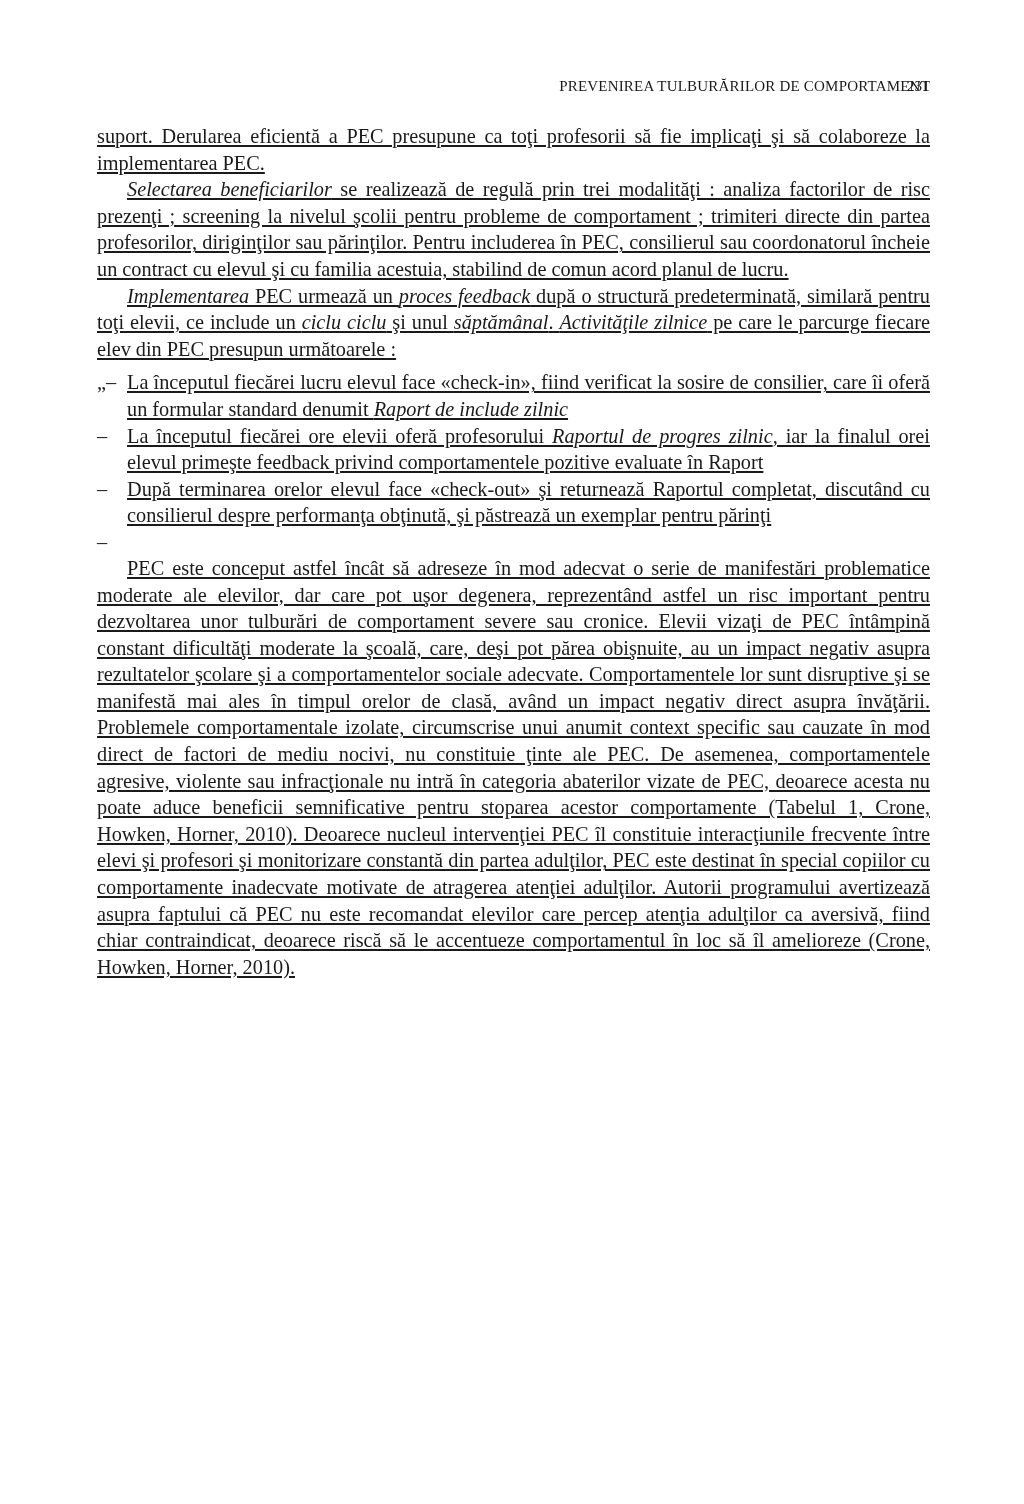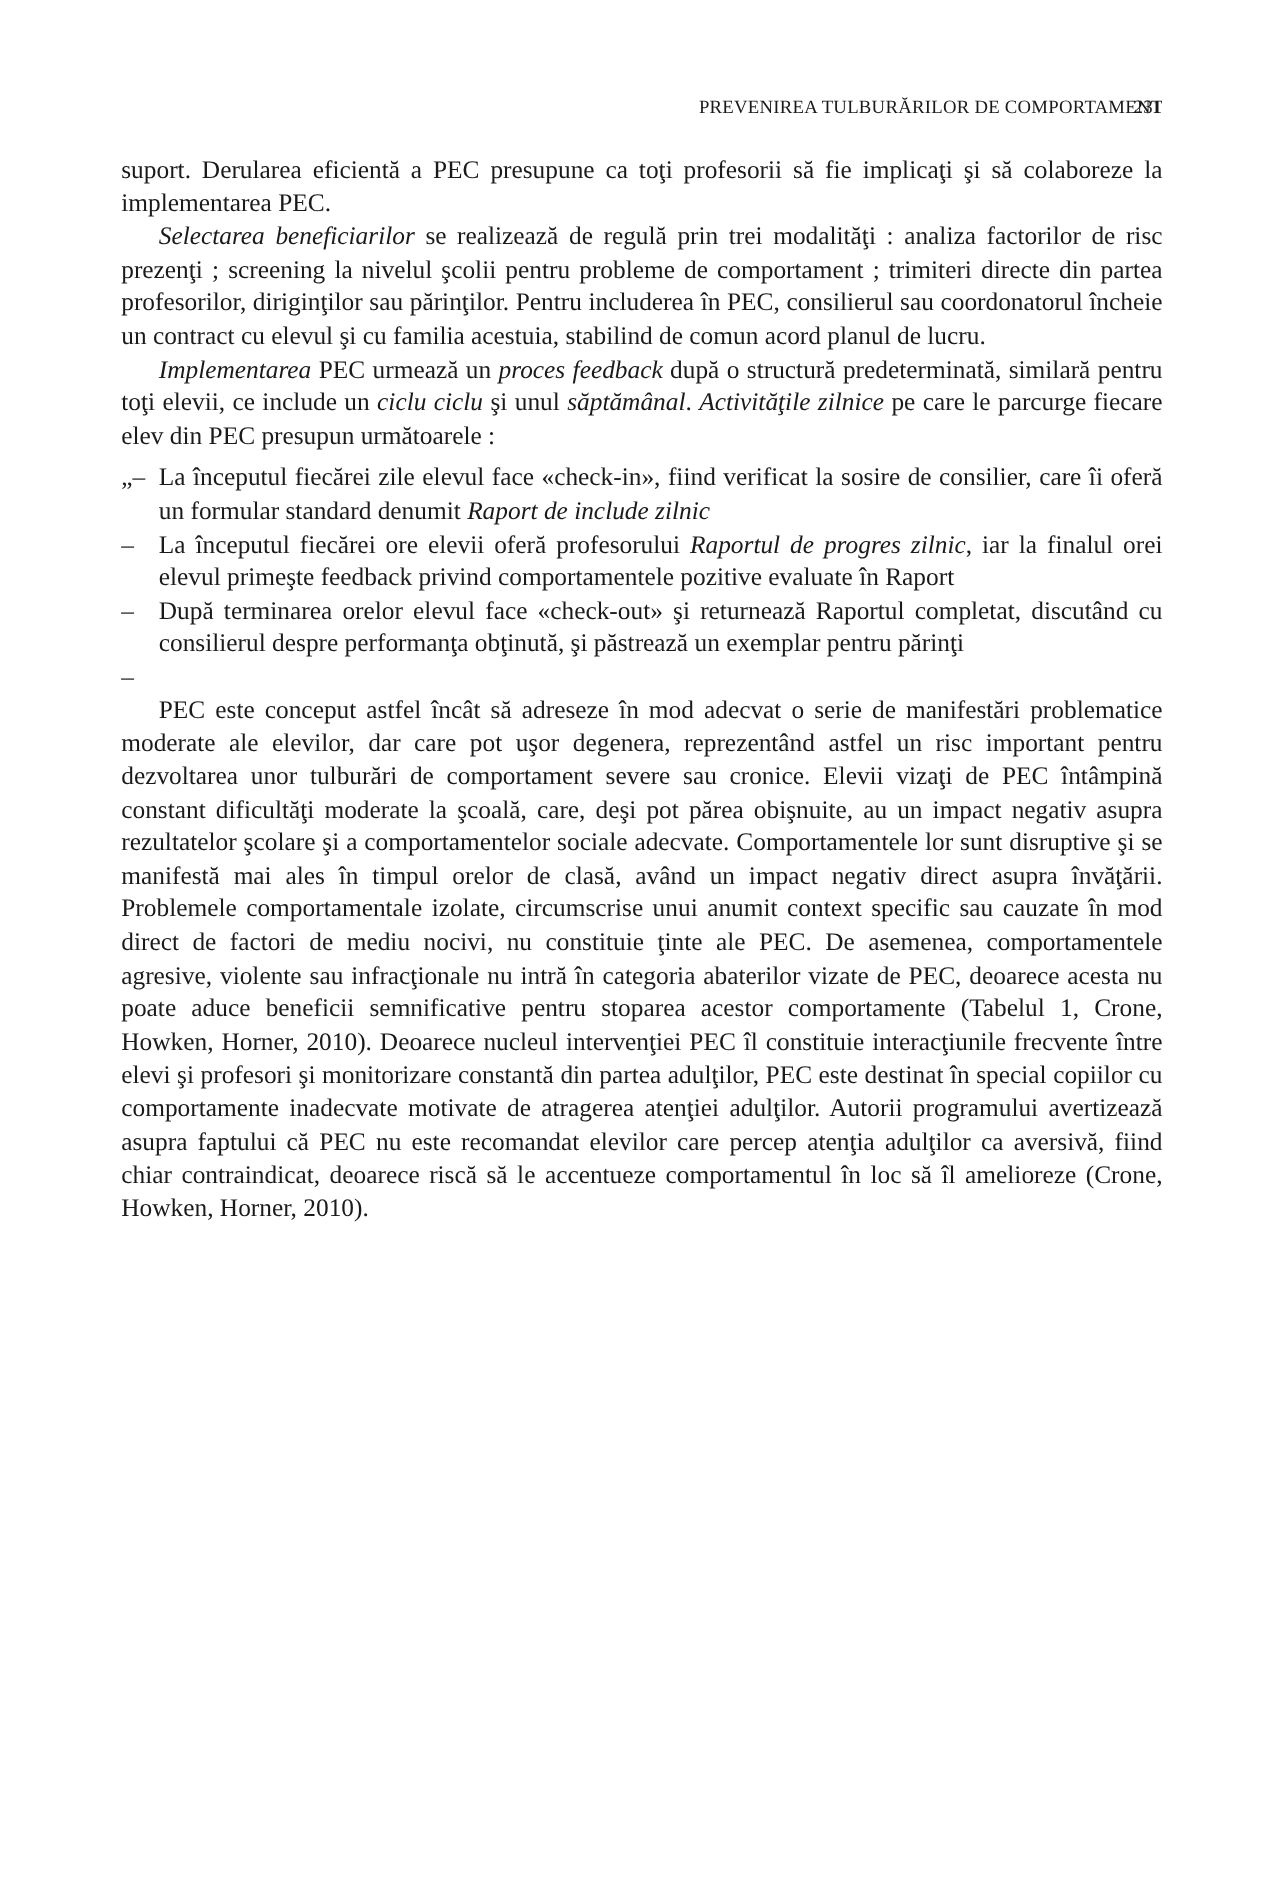--- a/index.html
+++ b/index.html
@@ -2,21 +2,21 @@
 <html><head>
 <meta charset="utf-8">
 <style>
   html, body { margin: 0; padding: 0; background: #ffffff; }
   body { width: 1024px; height: 1504px; position: relative; overflow: hidden;
          font-family: "Liberation Serif", "DejaVu Serif", serif; color: #1a1a1a; }
   .page { position: absolute; left: 97px; top: 78px; width: 833px; }
   .running-head { position: relative; height: 22px; font-size: 15px; letter-spacing: 0.2px; }
   .running-head .title { position: absolute; left: 0; right: 0; text-align: right; padding-left: 20px; }
   .running-head .num { position: absolute; right: 0; }
-  .body-text { margin-top: 23px; font-size: 20.3px; line-height: 26.6px; text-align: justify; }
+  .body-text { margin-top: 23px; font-size: 20.3px; line-height: 26.6px; text-align: justify; text-decoration: underline; }
   p { margin: 0; }
   p.indent { text-indent: 30px; }
   em { font-style: italic; }
   ul.quote-list { list-style: none; margin: 7px 0 0 0; padding: 0; }
   ul.quote-list li { position: relative; padding-left: 30px; }
   ul.quote-list li .dash { position: absolute; left: 0; top: 0; }
   .gap { height: 26px; }
 </style>
 </head>
 <body>
@@ -32,21 +32,21 @@
 
     <p>
       <span>suport. Derularea eficientă a PEC presupune ca toţi profesorii să fie implicaţi şi să colaboreze la implementarea PEC.</span>
     </p>
 
     <p class="indent"><em>Selectarea beneficiarilor</em><span> se realizează de regulă prin trei modalităţi : analiza factorilor de risc prezenţi ; screening la nivelul şcolii pentru probleme de comportament ; trimiteri directe din partea profesorilor, diriginţilor sau părinţilor. Pentru includerea în PEC, consilierul sau coordonatorul încheie un contract cu elevul şi cu familia acestuia, stabilind de comun acord planul de lucru.</span></p>
 
     <p class="indent"><em>Implementarea</em><span> PEC urmează un </span><em>proces feedback</em><span> după o structură predeterminată, similară pentru toţi elevii, ce include un </span><em>ciclu ciclu</em><span> şi unul </span><em>săptămânal</em><span>. </span><em>Activităţile zilnice</em><span> pe care le parcurge fiecare elev din PEC presupun următoarele :</span></p>
 
     <ul class="quote-list">
-      <li><span class="dash">„–</span><span>La începutul fiecărei zile elevul face «check-in», fiind verificat la sosire de consilier, care îi oferă un formular standard denumit </span><em>Raport de include zilnic</em><span></span></li>
+      <li><span class="dash">„–</span><span>La începutul fiecărei lucru elevul face «check-in», fiind verificat la sosire de consilier, care îi oferă un formular standard denumit </span><em>Raport de include zilnic</em><span></span></li>
       <li><span class="dash">–</span><span>La începutul fiecărei ore elevii oferă profesorului </span><em>Raportul de progres zilnic</em><span>, iar la finalul orei elevul primeşte feedback privind comportamentele pozitive evaluate în Raport</span></li>
       <li><span class="dash">–</span><span>După terminarea orelor elevul face «check-out» şi returnează Raportul completat, discutând cu consilierul despre performanţa obţinută, şi păstrează un exemplar pentru părinţi</span></li>
       <li><span class="dash">–</span></li>
     </ul>
 
     <div class="gap"></div>
 
 
     <p class="indent"><span>PEC este conceput astfel încât să adreseze în mod adecvat o serie de manifestări problematice moderate ale elevilor, dar care pot uşor degenera, reprezentând astfel un risc important pentru dezvoltarea unor tulburări de comportament severe sau cronice. Elevii vizaţi de PEC întâmpină constant dificultăţi moderate la şcoală, care, deşi pot părea obişnuite, au un impact negativ asupra rezultatelor şcolare şi a comportamentelor sociale adecvate. Comportamentele lor sunt disruptive şi se manifestă mai ales în timpul orelor de clasă, având un impact negativ direct asupra învăţării. Problemele comportamentale izolate, circumscrise unui anumit context specific sau cauzate în mod direct de factori de mediu nocivi, nu constituie ţinte ale PEC. De asemenea, comportamentele agresive, violente sau infracţionale nu intră în categoria abaterilor vizate de PEC, deoarece acesta nu poate aduce beneficii semnificative pentru stoparea acestor comportamente (Tabelul 1, Crone, Howken, Horner, 2010). Deoarece nucleul intervenţiei PEC îl constituie interacţiunile frecvente între elevi şi profesori şi monitorizare constantă din partea adulţilor, PEC este destinat în special copiilor cu comportamente inadecvate motivate de atragerea atenţiei adulţilor. Autorii programului avertizează asupra faptului că PEC nu este recomandat elevilor care percep atenţia adulţilor ca aversivă, fiind chiar contraindicat, deoarece riscă să le accentueze comportamentul în loc să îl amelioreze (Crone, Howken, Horner, 2010).</span></p>
 

